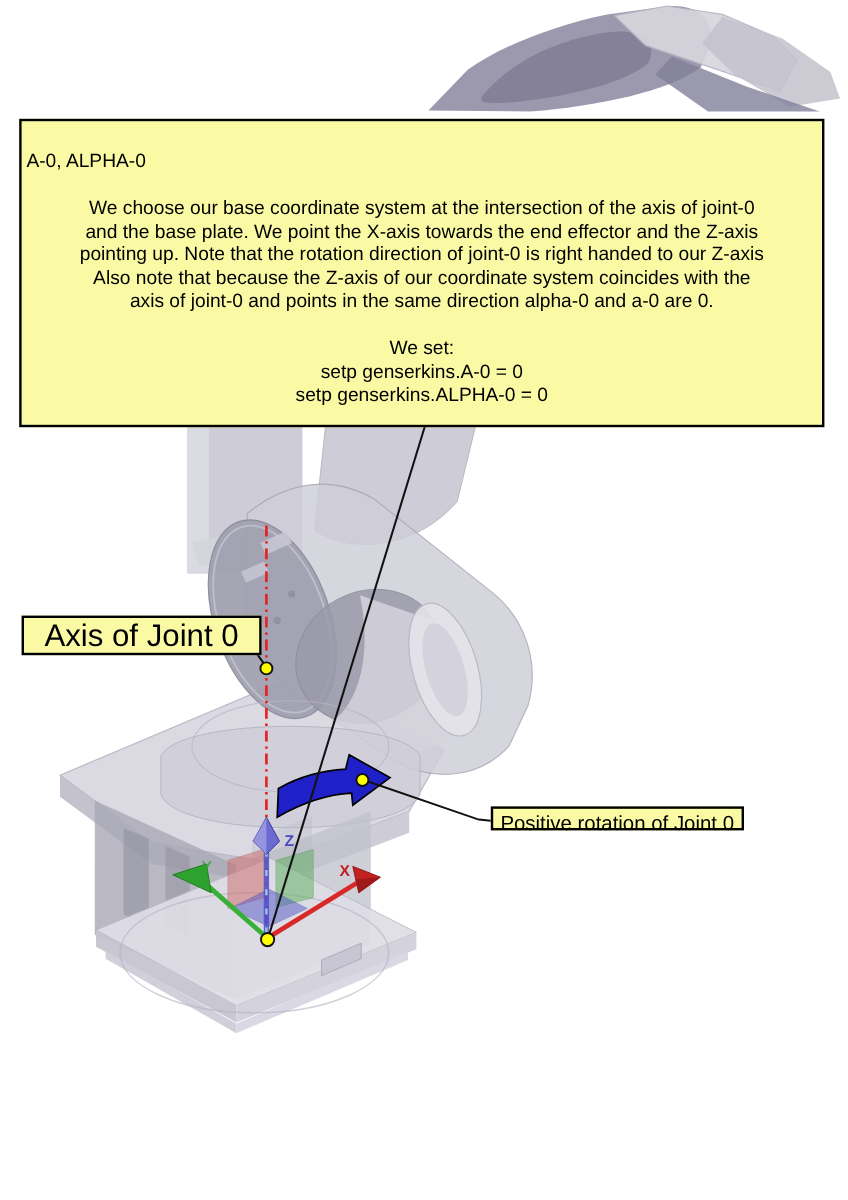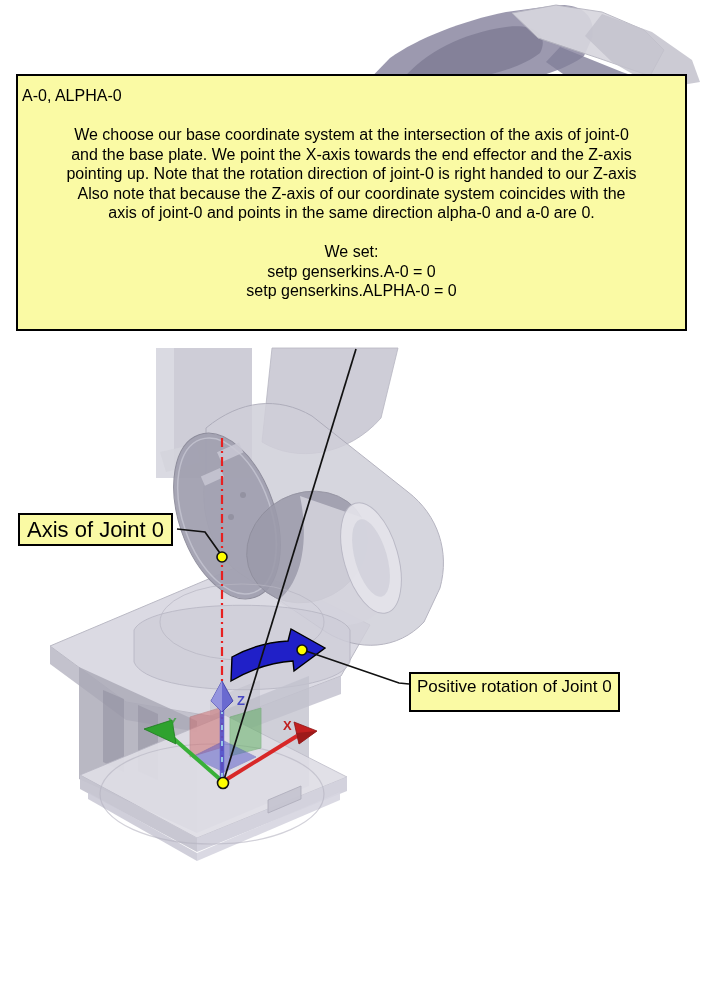--- a/index.html
+++ b/index.html
@@ -1,26 +1,26 @@
 <!DOCTYPE html>
 <html><head>
 <meta charset="utf-8">
 <style>
   html,body{margin:0;padding:0;background:#fff;}
   body{width:707px;height:1000px;position:relative;overflow:hidden;
        font-family:"Liberation Sans","DejaVu Sans",sans-serif;color:#000;}
   .stage{position:absolute;inset:0;width:707px;height:1000px;}
   svg.diagram{position:absolute;left:0;top:0;width:707px;height:1000px;}
   .callout{position:absolute;background:#fafaa4;border:2px solid #000;box-sizing:border-box;}
-  .note-box{left:16px;top:74px;width:671px;height:257px;padding:10px 4px 0 4px;}
+  .note-box{left:16px;top:99px;width:671px;height:257px;padding:24px 4px 0 4px;}
   .note-title{font-size:16px;line-height:19.5px;margin:0 0 19.5px 0;white-space:pre;}
   .note-body{font-size:16px;line-height:19.5px;white-space:pre;text-align:center;}
-  .label-axis{left:18px;top:513px;height:33px;font-size:22px;line-height:29px;
-              padding:0 7px;white-space:nowrap;width:max-content;}
-  .label-rotation{left:409px;top:672px;height:40px;font-size:17px;line-height:25px;
+  .label-axis{left:18px;top:513px;height:33px;font-size:26px;line-height:29px;
+              padding:0 17px;white-space:nowrap;width:max-content;}
+  .label-rotation{left:409px;top:672px;height:20px;font-size:17px;line-height:25px;
               padding:0 6px;white-space:nowrap;width:max-content;}
   .axis-letter{font-weight:bold;font-size:13px;font-family:"Liberation Sans",sans-serif;}
 </style>
 </head>
 <body>
 
 <div class="stage">
 
 <svg class="diagram" viewBox="0 0 707 1000">
 

